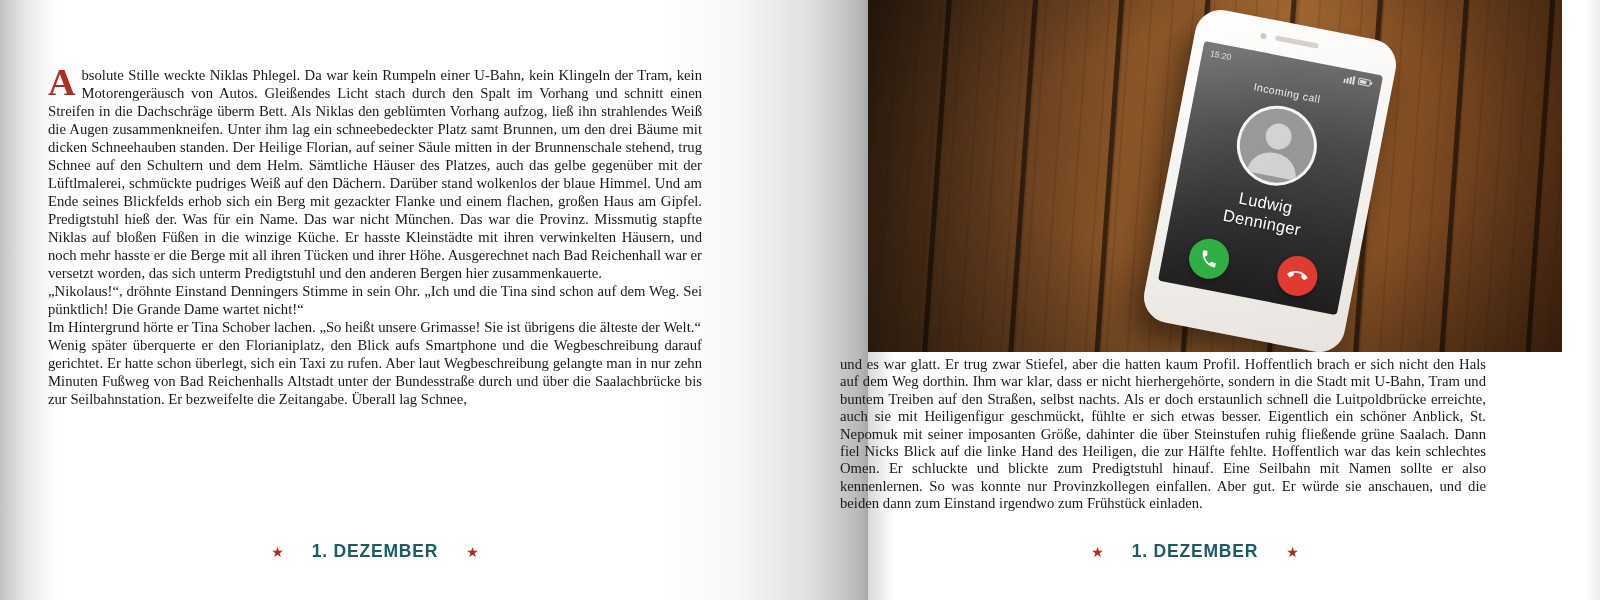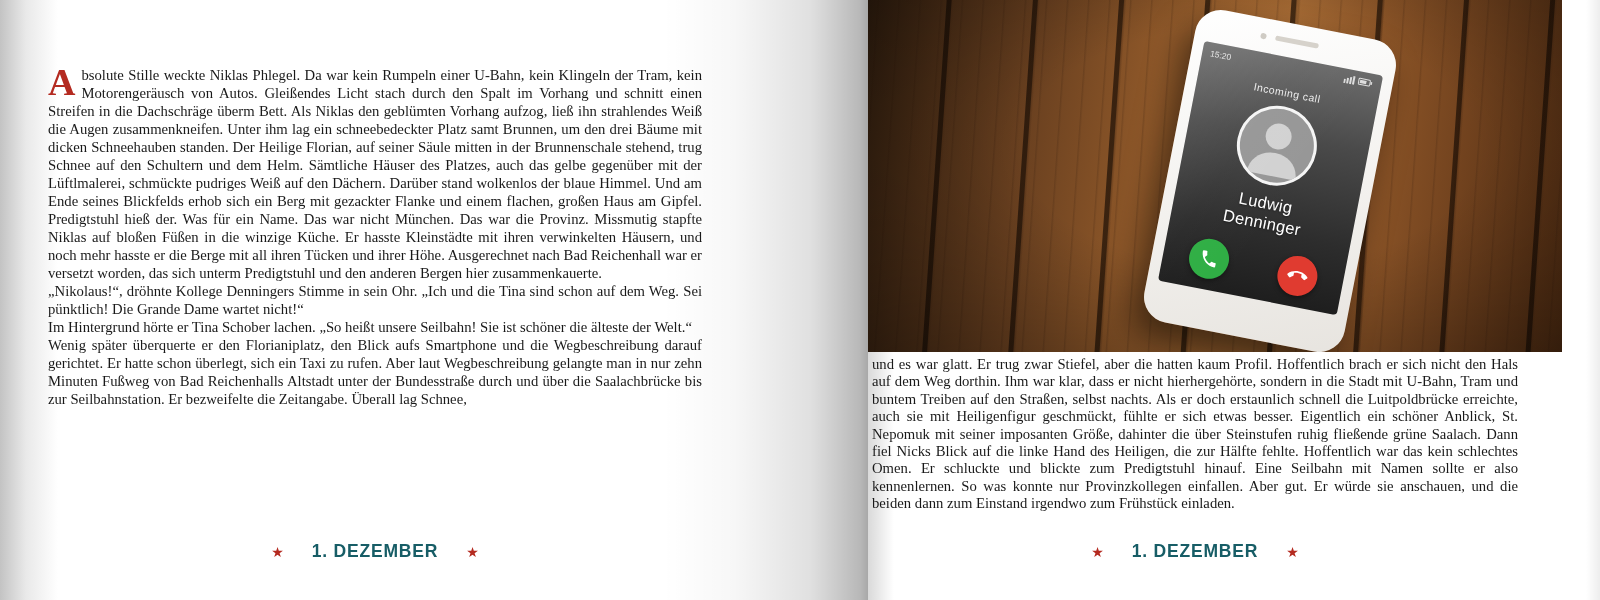--- a/index.html
+++ b/index.html
@@ -121,21 +121,21 @@
     display:flex; align-items:center; justify-content:center;
     box-shadow:0 2px 5px rgba(0,0,0,0.4);
   }
   .accept { background:var(--accept_green,#2fae44); }
   .decline { background:var(--decline_red,#e03b30); }
   .call-btn svg { width:20px; height:20px; }
   .decline svg { transform:rotate(135deg); }
 
   
   .right-text {
-    position:absolute; left:872px; top:356px; width:646px; z-index:3;
+    position:absolute; left:840px; top:356px; width:646px; z-index:3;
     font-size:14.7px; line-height:17.4px; text-align:justify;
     hyphens:auto; -webkit-hyphens:auto;
   }
 
   
   .footer {
     position:absolute; top:541px; z-index:3;
     display:flex; align-items:center; justify-content:center; gap:28px;
   }
   .footer.fl { left:48px; width:654px; }
@@ -155,22 +155,22 @@
 
 <div class="spread">
 
   <div class="edge-left"></div>
   <div class="gutter"></div>
   <div class="gutter-right"></div>
   <div class="edge-right"></div>
 
   <div class="left-text" lang="de">
     <p><span class="dropcap">A</span><span>bsolute Stille weckte Niklas Phlegel. Da war kein Rumpeln einer U-Bahn, kein Klingeln der Tram, kein Motorengeräusch von Autos. Gleißendes Licht stach durch den Spalt im Vorhang und schnitt einen Streifen in die Dachschräge überm Bett. Als Niklas den geblümten Vorhang aufzog, ließ ihn strahlendes Weiß die Augen zusammenkneifen. Unter ihm lag ein schneebedeckter Platz samt Brunnen, um den drei Bäume mit dicken Schneehauben standen. Der Heilige Florian, auf seiner Säule mitten in der Brunnenschale stehend, trug Schnee auf den Schultern und dem Helm. Sämtliche Häuser des Platzes, auch das gelbe gegenüber mit der Lüftlmalerei, schmückte pudriges Weiß auf den Dächern. Darüber stand wolkenlos der blaue Himmel. Und am Ende seines Blickfelds erhob sich ein Berg mit gezackter Flanke und einem flachen, großen Haus am Gipfel. Predigtstuhl hieß der. Was für ein Name. Das war nicht München. Das war die Provinz. Missmutig stapfte Niklas auf bloßen Füßen in die winzige Küche. Er hasste Kleinstädte mit ihren verwinkelten Häusern, und noch mehr hasste er die Berge mit all ihren Tücken und ihrer Höhe. Ausgerechnet nach Bad Reichenhall war er versetzt worden, das sich unterm Predigtstuhl und den anderen Bergen hier zusammenkauerte.</span></p>
-    <p>„Nikolaus!“, dröhnte Kollege Denningers Stimme in sein Ohr. „Ich und die Tina sind schon auf dem Weg. Sei pünktlich! Die Grande Dame wartet nicht!“</p>
-    <p>Im Hintergrund hörte er Tina Schober lachen. „So heißt unsere Seilbahn! Sie ist schöner die älteste der Welt.“</p>
+    <p>„Nikolaus!“, dröhnte Einstand Denningers Stimme in sein Ohr. „Ich und die Tina sind schon auf dem Weg. Sei pünktlich! Die Grande Dame wartet nicht!“</p>
+    <p>Im Hintergrund hörte er Tina Schober lachen. „So heißt unsere Grimasse! Sie ist übrigens die älteste der Welt.“</p>
     <p>Wenig später überquerte er den Florianiplatz, den Blick aufs Smartphone und die Wegbeschreibung darauf gerichtet. Er hatte schon überlegt, sich ein Taxi zu rufen. Aber laut Wegbeschreibung gelangte man in nur zehn Minuten Fußweg von Bad Reichenhalls Altstadt unter der Bundesstraße durch und über die Saalachbrücke bis zur Seilbahnstation. Er bezweifelte die Zeitangabe. Überall lag Schnee,</p>
   </div>
 
   <div class="footer fl">
     <span class="star">★</span>
     <span class="label">1. DEZEMBER</span>
     <span class="star">★</span>
   </div>
 
   <div class="photo">

